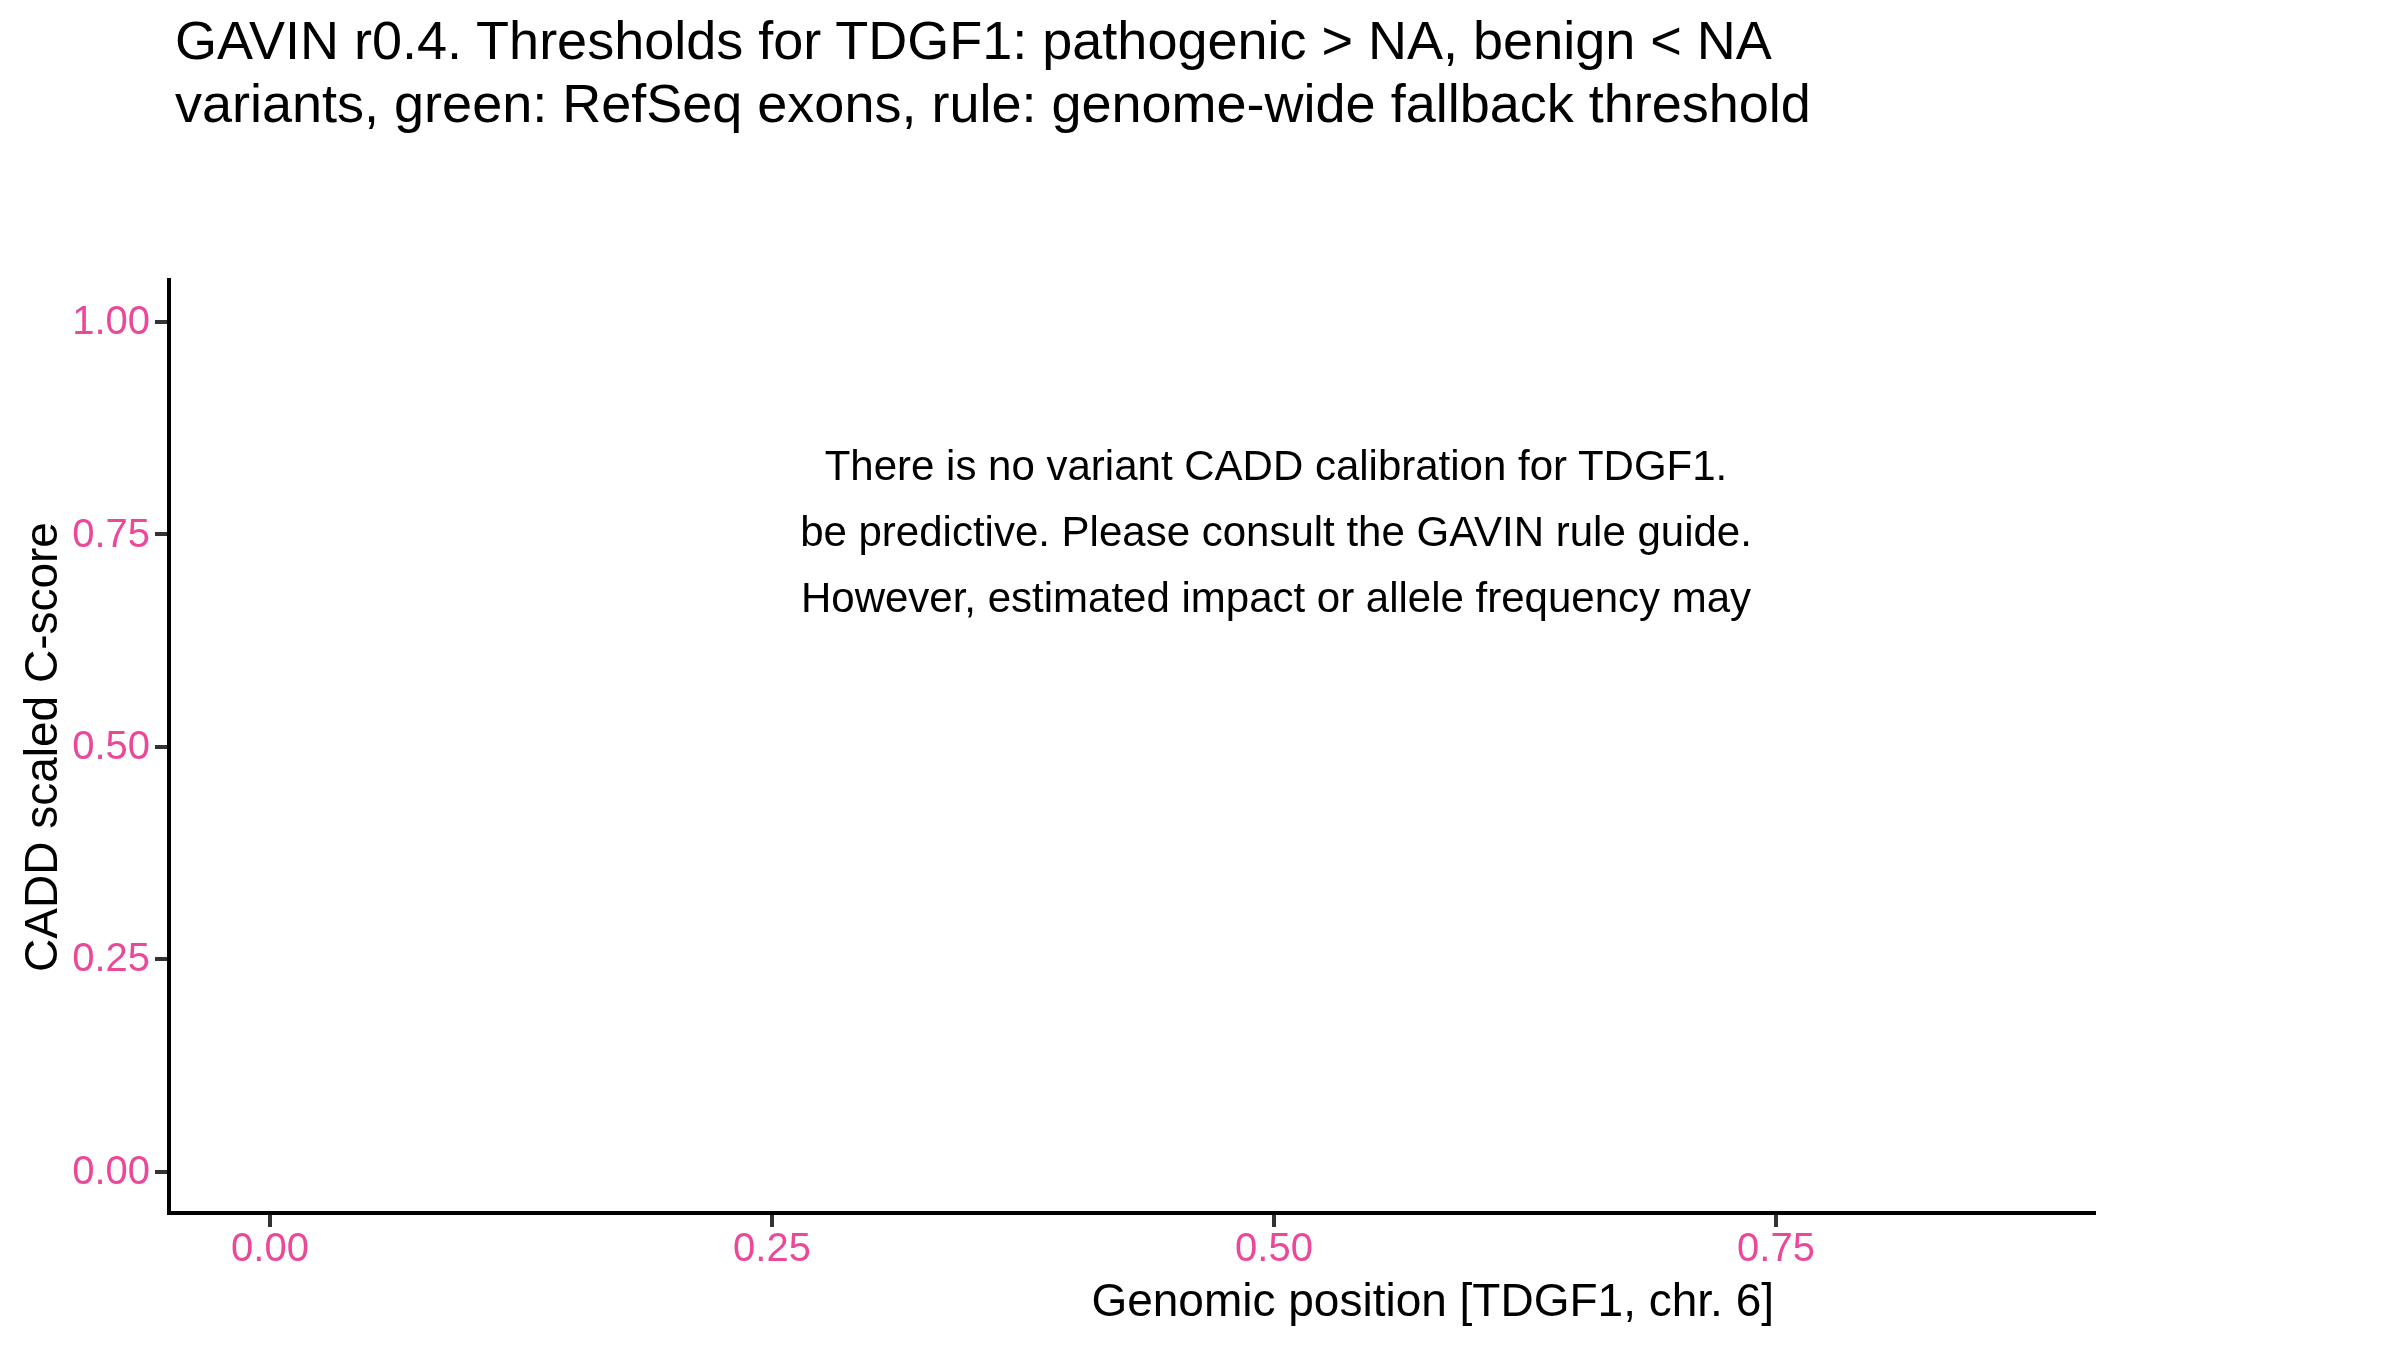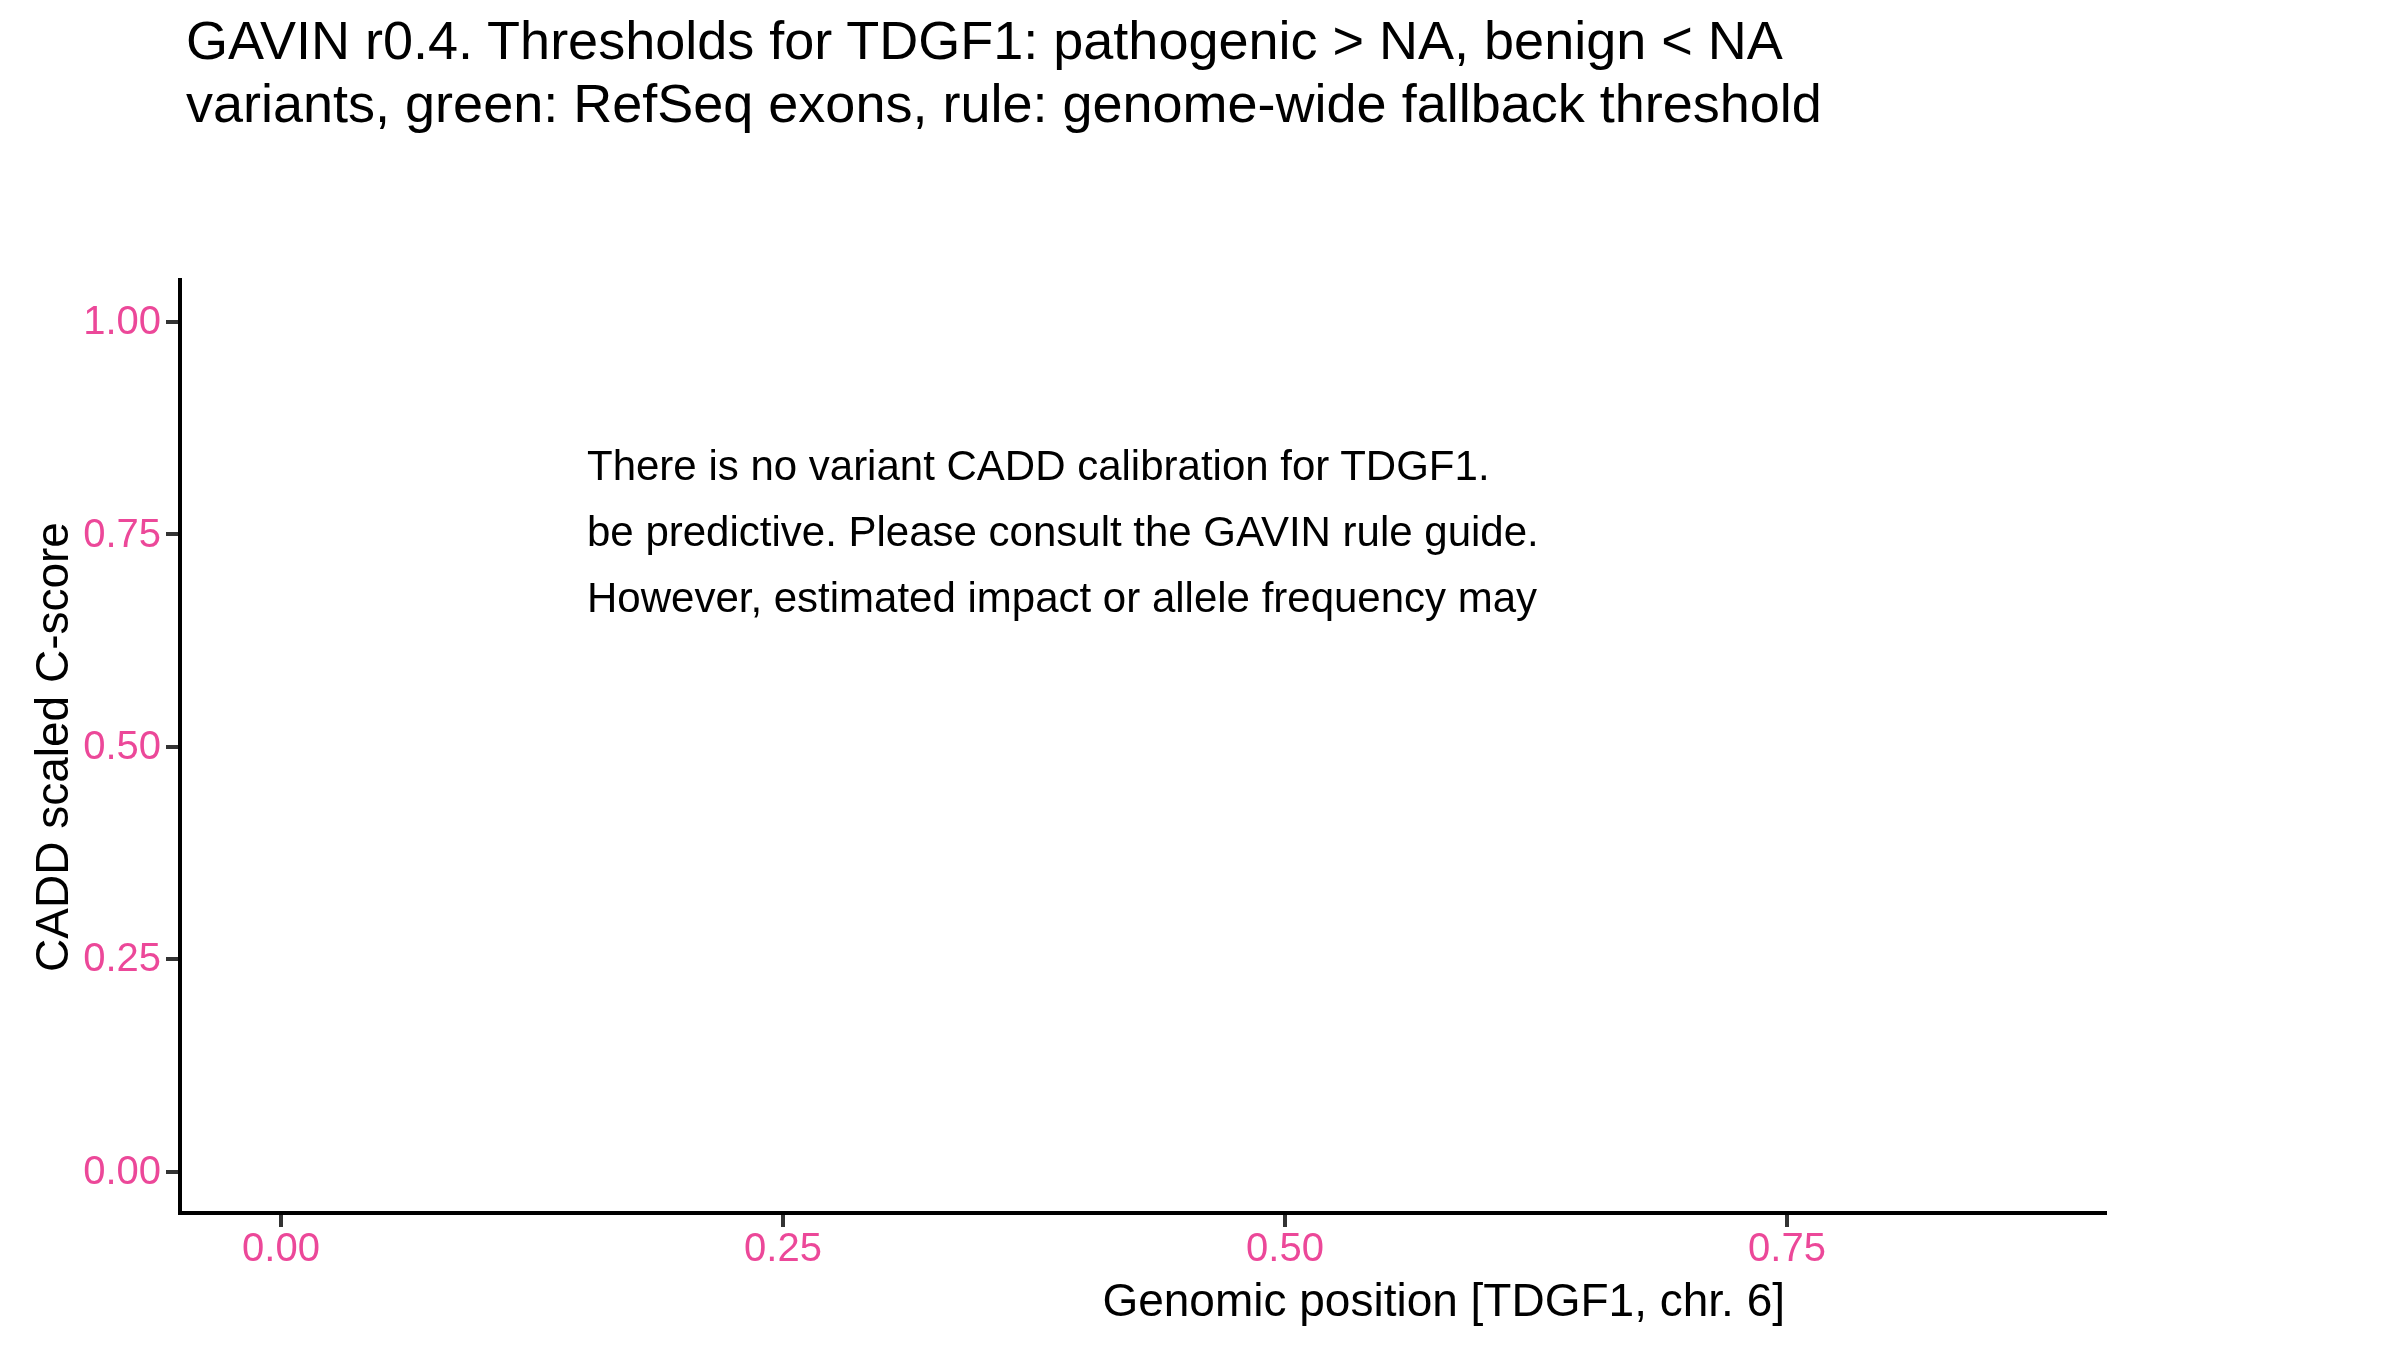--- a/index.html
+++ b/index.html
@@ -4,21 +4,20 @@
 <style>
   html, body { margin: 0; padding: 0; background: #ffffff; }
   #chart-root {
     position: relative;
     width: 2096px;
     height: 1350px;
     background: #ffffff;
     font-family: "Liberation Sans", "DejaVu Sans", sans-serif;
     color: #000000;
     overflow: hidden;
-    margin-left: 11px;
   }
   .title-block {
     position: absolute;
     left: 175px;
     top: 9px;
     font-size: 54px;
     line-height: 63px;
     color: #000000;
     white-space: nowrap;
   }
@@ -56,21 +55,21 @@
     left: 41px;
     top: 747px;
     transform: translate(-50%, -50%) rotate(-90deg);
     line-height: 50px;
   }
   .annotation-block {
     position: absolute;
     left: 576px;
     top: 433px;
     width: 1400px;
-    text-align: left;
+    text-align: center;
     font-size: 42px;
     line-height: 66px;
     color: #000000;
   }
   .plot-area {
     position: absolute;
     left: 171px;
     top: 278px;
     width: 2207px;
     height: 933px;

